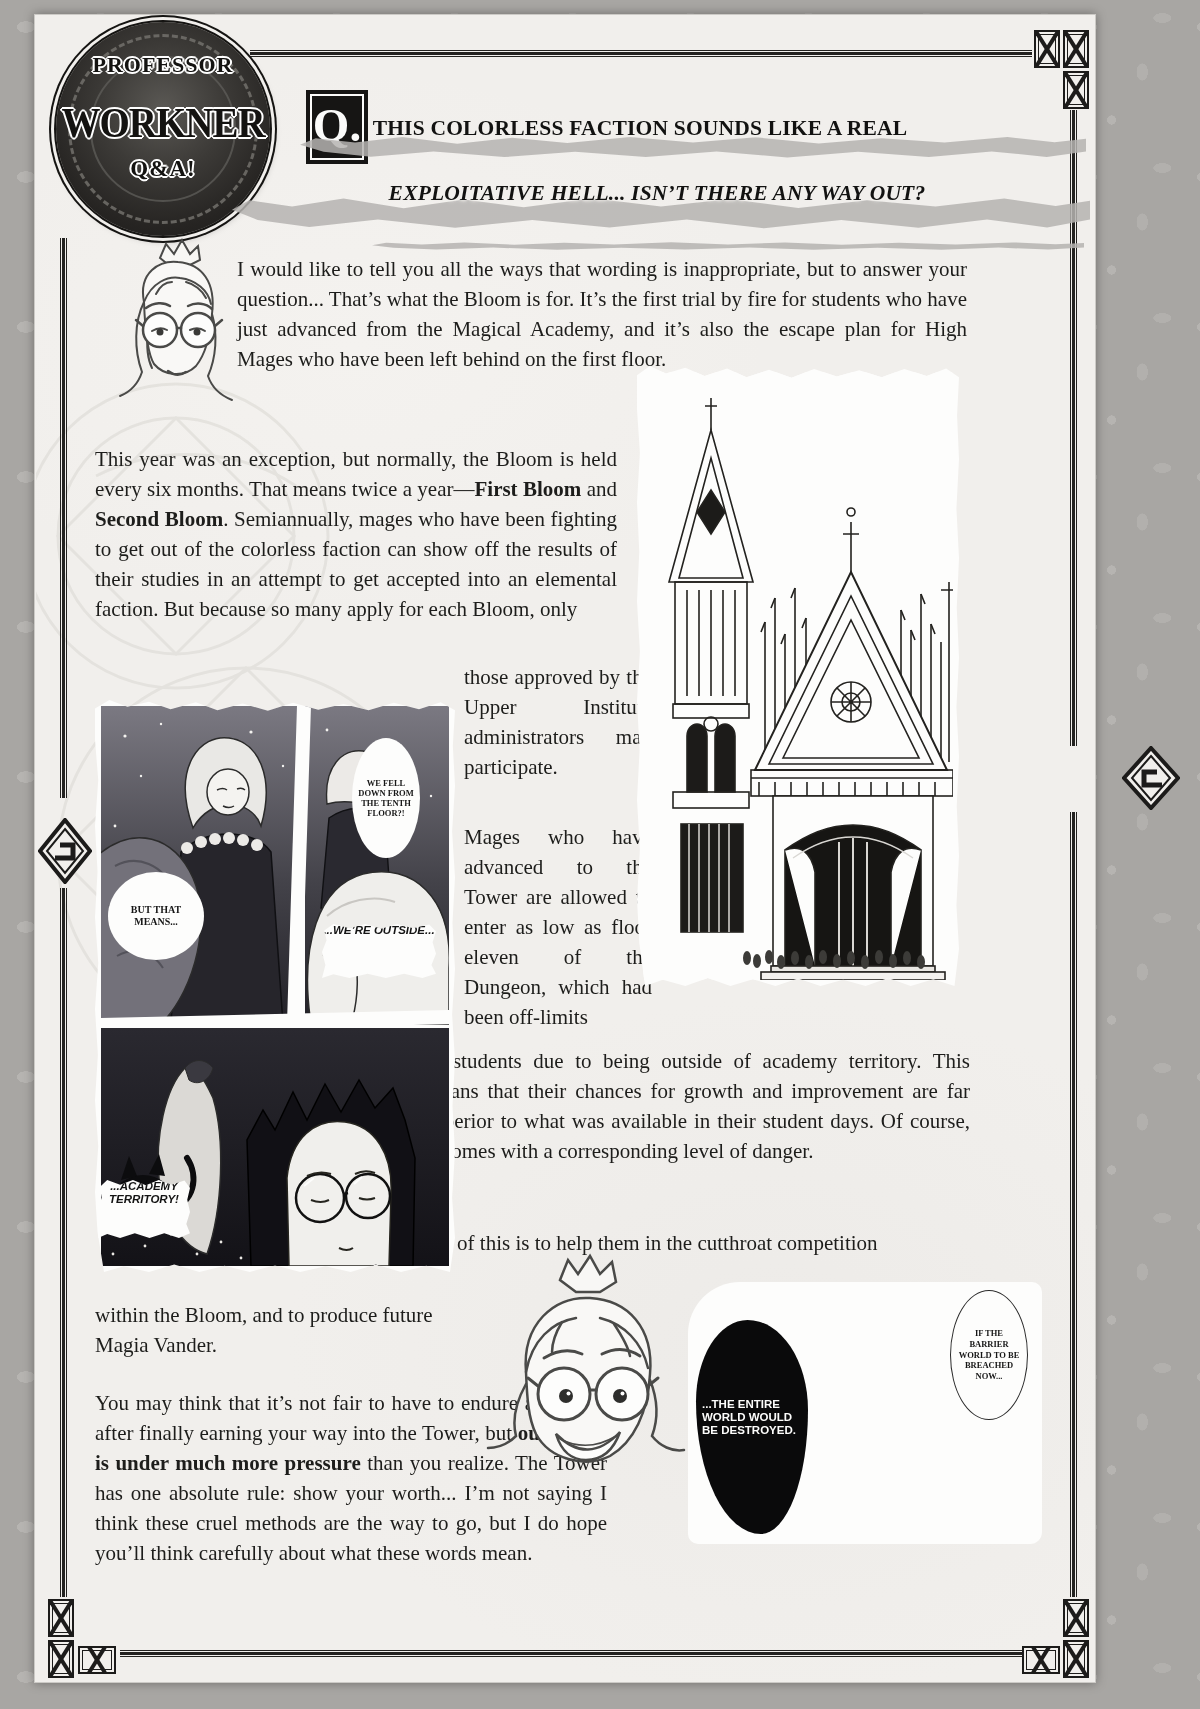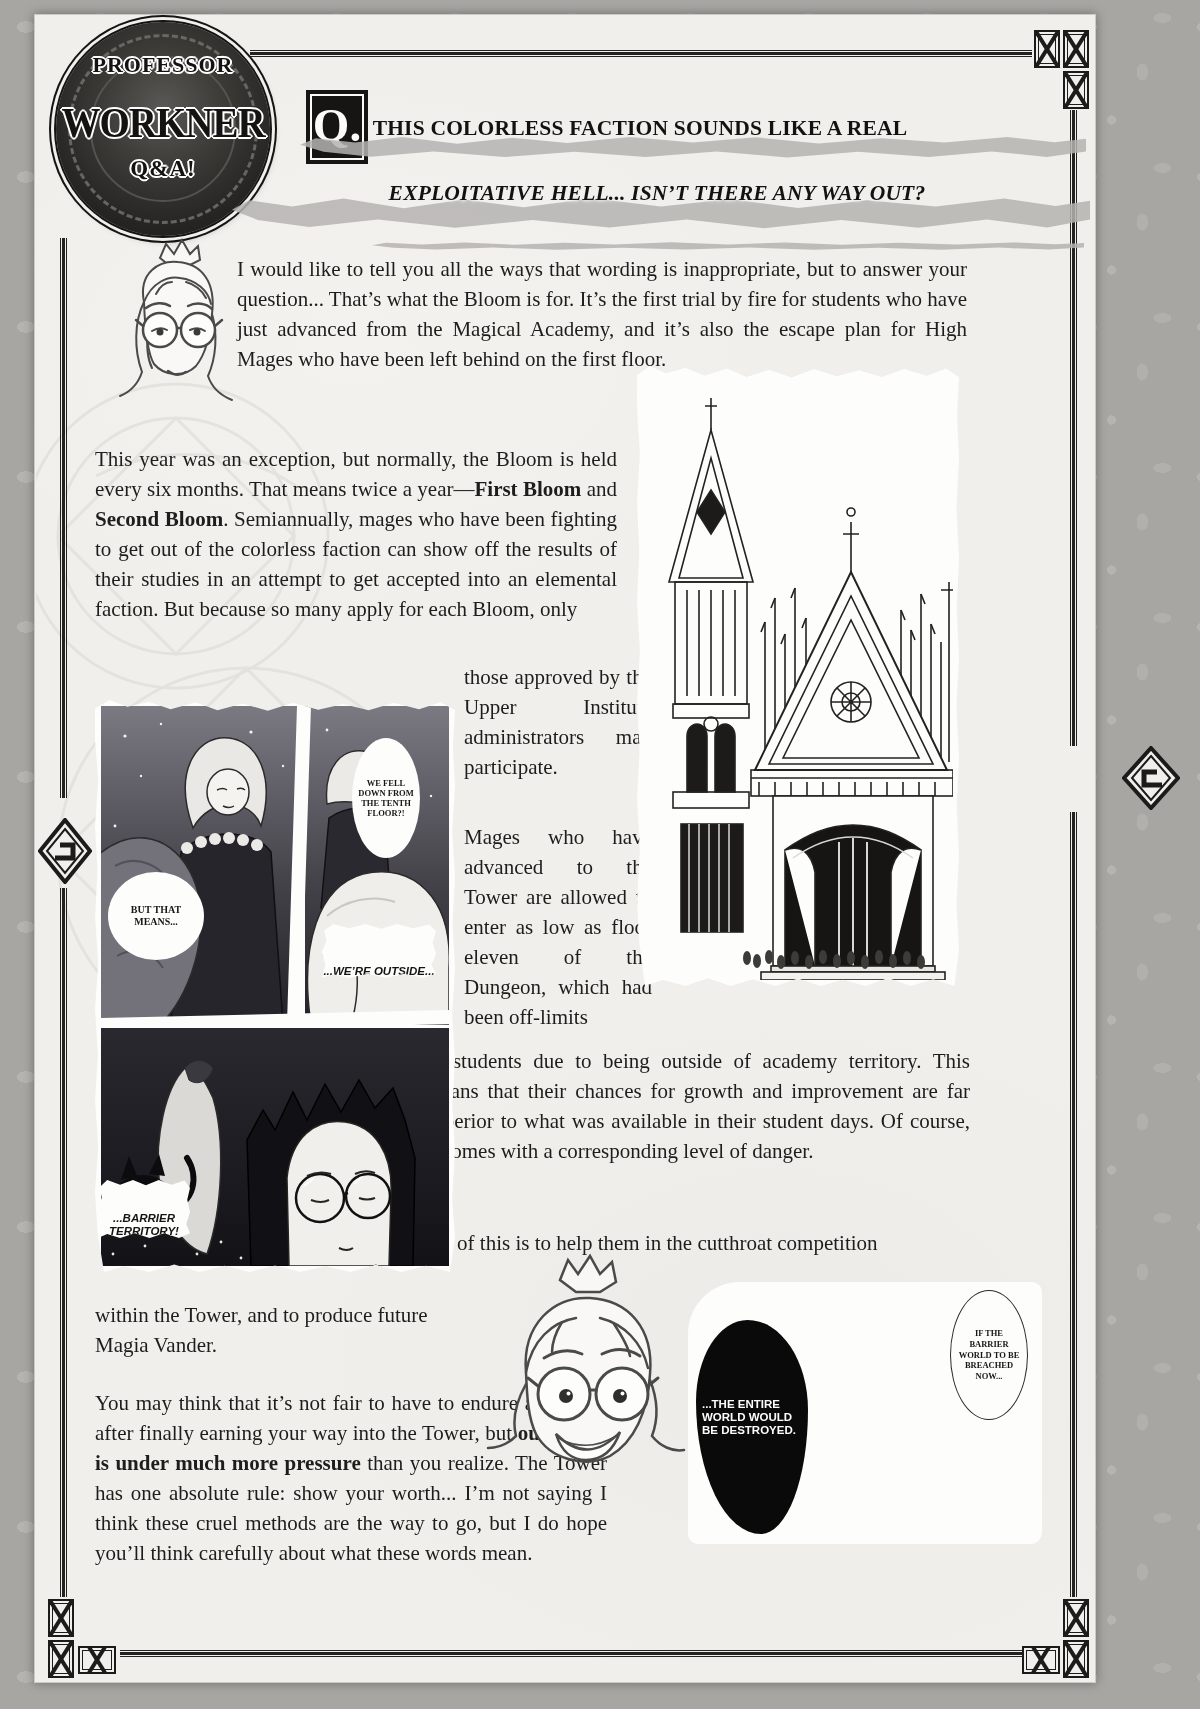--- a/index.html
+++ b/index.html
@@ -64,21 +64,21 @@
   .bodytext{font-size:21px;line-height:30px;color:#1d1d1b;text-align:justify;}
   .bodytext b{font-weight:bold;}
   .noj{text-align:left;}
   
   .torn{clip-path:polygon(0% 1.5%,4% 0%,9% 1.2%,15% .3%,21% 1.6%,28% .4%,34% 1.8%,41% .6%,48% 1.9%,55% .5%,62% 1.7%,69% .7%,76% 1.8%,83% .5%,90% 1.6%,96% .4%,100% 1.8%,99.4% 8%,100% 15%,99.2% 23%,100% 31%,99.3% 39%,100% 47%,99.2% 55%,100% 63%,99.3% 71%,100% 79%,99.2% 87%,100% 94%,98.6% 100%,92% 98.9%,85% 100%,78% 98.7%,71% 100%,64% 99%,57% 100%,50% 98.8%,43% 100%,36% 98.9%,29% 100%,22% 98.7%,15% 100%,8% 99%,2.5% 100%,.7% 93%,0% 86%,.9% 78%,0% 70%,.8% 62%,0% 54%,.9% 46%,0% 38%,.7% 30%,0% 22%,.9% 14%,0% 7%);}
   .frame{background:#fdfdfc;padding:6px;box-sizing:border-box;}
   .art{position:relative;width:100%;height:100%;overflow:hidden;}
   
   .bubble{background:#fdfdfc;border-radius:50%;display:flex;align-items:center;justify-content:center;
     text-align:center;font-family:Liberation Serif, serif;font-weight:bold;color:#161616;z-index:5;}
-  .caption{background:#fdfdfc;display:flex;align-items:flex-end;justify-content:center;text-align:center;
+  .caption{background:#fdfdfc;display:flex;align-items:flex-start;justify-content:center;text-align:center;
     font-family:"Liberation Sans",sans-serif;font-weight:bold;font-style:italic;color:#141414;z-index:5;
     clip-path:polygon(2% 12%,10% 0%,24% 8%,38% 0%,52% 9%,66% 0%,80% 8%,94% 1%,100% 14%,97% 34%,100% 55%,96% 76%,100% 92%,88% 100%,72% 92%,56% 100%,40% 92%,24% 100%,10% 93%,0% 100%,3% 76%,0% 52%,4% 30%);}
   .blob{background:#0a0a0b;border-radius:46% 54% 42% 58% / 38% 42% 58% 62%;z-index:4;}
   .blob-txt{color:#fdfdfc;font-family:"Liberation Sans",sans-serif;font-weight:bold;font-size:11.5px;line-height:1.15;text-align:left;z-index:5;}
   
   .p2art{
     border-radius:48px 6px 8px 6px;overflow:hidden;position:relative;
     background:repeating-linear-gradient(90deg,#cfcdca 0 10px,#a3a19e 10px 14px,#e3e1de 14px 26px,#8f8d8a 26px 31px);
   }
   .p2frame{background:#fdfdfc;padding:6px;border-radius:52px 10px 12px 10px;box-sizing:border-box;}
@@ -170,21 +170,21 @@
     <path d="M60,133 q9,7 18,1" stroke-width="2.5"></path>
   </g>
 </svg>
 
 <div class="abs bodytext" style="left:237px;top:254px;width:730px;">I would like to tell you all the ways that wording is inappropriate, but to answer your question... That’s what the Bloom is for. It’s the first trial by fire for students who have just advanced from the Magical Academy, and it’s also the escape plan for High Mages who have been left behind on the first floor.</div>
 <div class="abs bodytext" style="left:95px;top:444px;width:522px;"><span>This year was an exception, but normally, the Bloom is held every six months. That means twice a year—</span><b>First Bloom</b><span> and </span><b>Second Bloom</b><span>. Semiannually, mages who have been fighting to get out of the colorless faction can show off the results of their studies in an attempt to get accepted into an elemental faction. But because so many apply for each Bloom, only</span></div>
 <div class="abs bodytext" style="left:464px;top:662px;width:188px;">those approved by the Upper Institute administrators may participate.</div>
 <div class="abs bodytext" style="left:464px;top:822px;width:188px;">Mages who have advanced to the Tower are allowed to enter as low as floor eleven of the Dungeon, which had been off-limits</div>
 <div class="abs bodytext" style="left:425px;top:1046px;width:545px;">to students due to being outside of academy territory. This means that their chances for growth and improvement are far superior to what was available in their student days. Of course, it comes with a corresponding level of danger.</div>
 <div class="abs bodytext noj" style="left:425px;top:1228px;width:560px;white-space:nowrap;">All of this is to help them in the cutthroat competition</div>
-<div class="abs bodytext noj" style="left:95px;top:1300px;width:348px;">within the Tower, and to produce future Magia Vander.</div>
+<div class="abs bodytext noj" style="left:95px;top:1300px;width:348px;">within the Bloom, and to produce future Magia Vander.</div>
 <div class="abs bodytext" style="left:95px;top:1388px;width:512px;"><span>You may think that it’s not fair to have to endure all of this after finally earning your way into the Tower, but </span><b>our world is under much more pressure</b><span> than you realize. The Tower has one absolute rule: show your worth... I’m not saying I think these cruel methods are the way to go, but I do hope you’ll think carefully about what these words mean.</span></div>
 
 <div class="abs frame torn" style="left:637px;top:366px;width:322px;height:620px;">
   <div class="art">
     <svg width="310" height="608" viewBox="0 0 310 608">
       <rect width="310" height="608" fill="#fdfdfc"></rect>
       <g fill="none" stroke="#23221f" stroke-width="1.6">
 
         <polygon points="26,210 68,58 110,210" fill="#fdfdfc"></polygon>
         <polygon points="36,206 68,86 100,206"></polygon>
@@ -345,21 +345,21 @@
 <div class="abs bubble" style="left:352px;top:738px;width:68px;height:120px;font-size:8.5px;line-height:1.2;padding:4px;box-sizing:border-box;">
   <span>WE FELL DOWN FROM THE TENTH FLOOR?!</span>
 </div>
 <div class="abs bubble" style="left:108px;top:872px;width:96px;height:88px;font-size:10px;line-height:1.25;padding:8px;box-sizing:border-box;">
   <span>BUT THAT MEANS...</span>
 </div>
 <div class="abs caption" style="left:322px;top:924px;width:114px;height:54px;font-size:11.5px;line-height:1.15;">
   <span>...WE’RE OUTSIDE...</span>
 </div>
 <div class="abs caption" style="left:98px;top:1180px;width:92px;height:58px;font-size:11.5px;line-height:1.15;">
-  <span>...BARRIER TERRITORY!</span>
+  <span>...ACADEMY TERRITORY!</span>
 </div>
 
 <div class="abs p2frame" style="left:688px;top:1282px;width:354px;height:262px;">
   <div class="p2art">
     
   </div>
 </div>
 
 <div class="abs blob" style="left:696px;top:1320px;width:112px;height:214px;"></div>
 <div class="abs blob-txt" style="left:702px;top:1398px;width:100px;">

